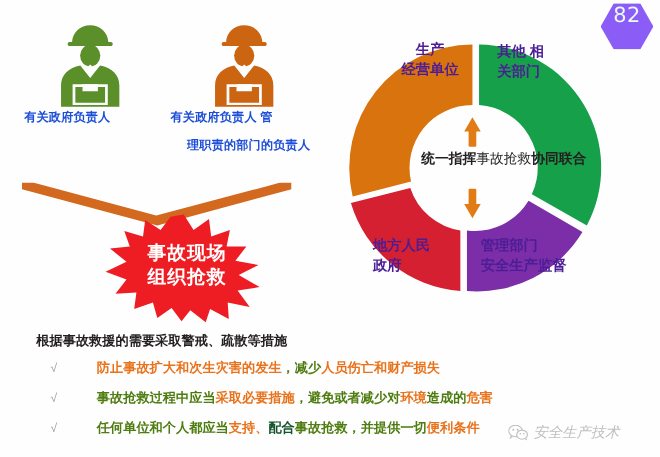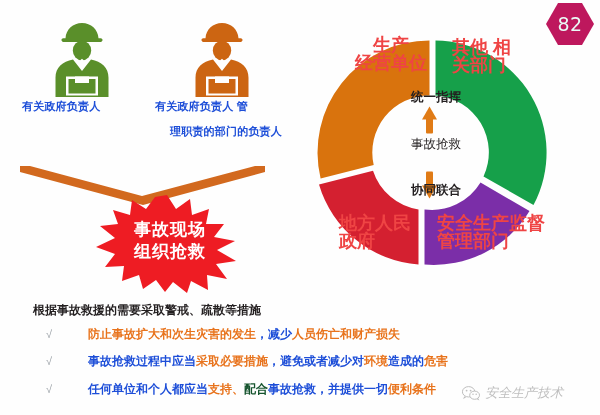--- a/index.html
+++ b/index.html
@@ -8,23 +8,23 @@
     background:#fefefe;
     font-family:"Liberation Sans","DejaVu Sans",sans-serif;
     overflow:hidden;
     position:relative;
   }
   #slide{position:relative;width:600px;height:415px;}
 
   
   .hex-badge{
     position:absolute;left:546px;top:3px;width:48px;height:42px;
-    background:#be185d;
+    background:#8b5cf6;
     clip-path:polygon(25% 0%,75% 0%,100% 50%,75% 100%,25% 100%,0% 50%);
-    display:flex;align-items:center;justify-content:center;
+    display:flex;align-items:flex-start;justify-content:center;
   }
   .hex-badge span{
     color:#eafaf6;font-size:19px;font-weight:400;letter-spacing:.5px;
     font-family:"DejaVu Sans",sans-serif;
   }
 
   
   .worker{position:absolute;width:80px;height:85px;}
   .worker.green{left:42px;top:17px;}
   .worker.orange{left:182px;top:17px;}
@@ -49,54 +49,54 @@
   .burst{position:absolute;left:72px;top:193px;width:190px;height:100px;}
   .burst-text{
     position:absolute;left:105px;top:219px;width:130px;
     text-align:center;color:#ffffff;font-weight:bold;font-size:17px;
     line-height:22px;letter-spacing:1px;pointer-events:none;
   }
 
   
   .donut{position:absolute;left:312px;top:20px;width:235px;height:265px;}
   .seg-label{
-    position:absolute;color:#ef4444;font-weight:bold;font-size:18px;
+    position:absolute;color:#4c1d95;font-weight:bold;font-size:13px;
     line-height:18px;white-space:nowrap;text-align:center;
   }
   .lbl-orange{left:355px;top:36px;width:72px;}
   .lbl-green {left:452px;top:38px;width:74px;}
   .lbl-red   {left:339px;top:214px;width:76px;}
   .lbl-purple{left:437px;top:214px;width:98px;}
   .lbl-purple,.lbl-green{text-align:left;}
   .lbl-red{text-align:left;}
 
   .core{
     position:absolute;left:383px;top:89px;width:106px;height:110px;
-    display:flex;flex-direction:column;align-items:center;justify-content:space-between;
+    display:flex;align-items:center;justify-content:space-between;
   }
   .core-t{color:#231f20;font-weight:bold;font-size:12.5px;white-space:nowrap;}
   .core-mid{color:#231f20;font-weight:normal;font-size:12.5px;white-space:nowrap;}
 
   
   .lead{
     position:absolute;left:33px;top:302px;
     color:#231f20;font-weight:bold;font-size:12px;white-space:nowrap;
   }
   .bullet-row{
     position:absolute;left:46px;display:flex;align-items:baseline;gap:0px;
     white-space:nowrap;font-size:12px;font-weight:bold;
   }
   .bullet-row .tick{
     color:#9aa0a6;font-size:11px;width:42px;display:inline-block;
     font-weight:normal;
   }
   .b1{top:326px;}
   .b2{top:353px;}
   .b3{top:381px;}
-  .t-dark{color:#1d4ed8;}
+  .t-dark{color:#4d7c0f;}
   .t-orange{color:#e8731c;}
   .t-red{color:#14532d;}
 
   
   .watermark{
     position:absolute;left:462px;top:384px;display:flex;align-items:center;gap:5px;
     opacity:.55;
     justify-content:space-between;
   }
   .wm-text{
@@ -173,22 +173,22 @@
 
   <div class="seg-label lbl-orange">
     <div>生产</div>
     <div>经营单位</div>
   </div>
   <div class="seg-label lbl-green">
     <div>其他 相</div>
     <div>关部门</div>
   </div>
   <div class="seg-label lbl-purple">
+    <div>管理部门</div>
     <div>安全生产监督</div>
-    <div>管理部门</div>
   </div>
   <div class="seg-label lbl-red">
     <div>地方人民</div>
     <div>政府</div>
   </div>
 
   <div class="core">
     <div class="core-t">统一指挥</div>
     <div class="core-mid">事故抢救</div>
     <div class="core-t">协同联合</div>

